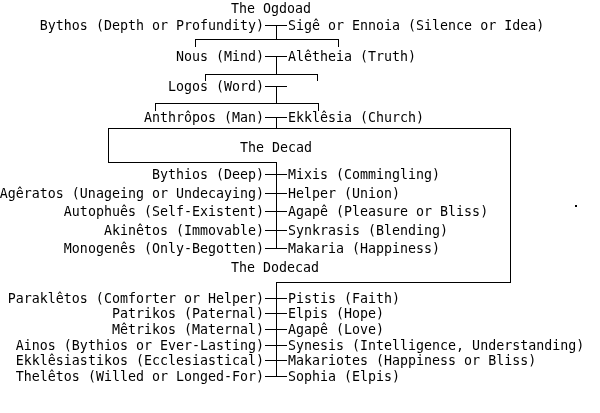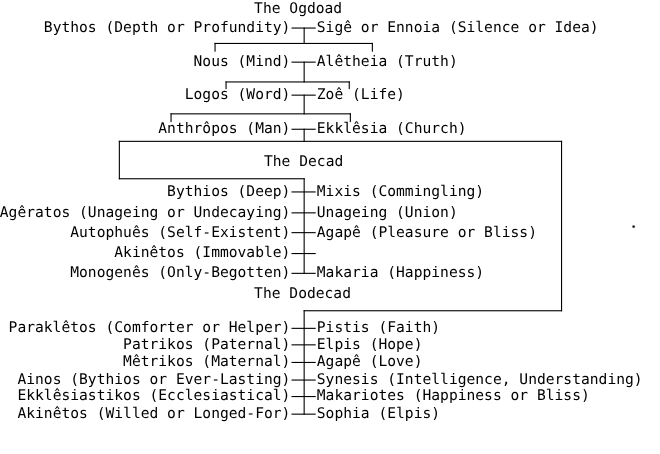--- a/index.html
+++ b/index.html
@@ -24,45 +24,45 @@
 
   <div class="title" style="left:231px;top:2px">The Ogdoad</div>
   <div class="title" style="left:240px;top:141px">The Decad</div>
   <div class="title" style="left:231px;top:261px">The Dodecad</div>
 
   <div class="t L" style="top:19px">Bythos (Depth or Profundity)</div>
   <div class="t R" style="top:19px">Sigê or Ennoia (Silence or Idea)</div>
   <div class="t L" style="top:50px">Nous (Mind)</div>
   <div class="t R" style="top:50px">Alêtheia (Truth)</div>
   <div class="t L" style="top:80px">Logos (Word)</div>
-  <div class="t R" style="top:80px">Zoê (Life)</div>
   <div class="t L" style="top:111px">Anthrôpos (Man)</div>
   <div class="t R" style="top:111px">Ekklêsia (Church)</div>
 
   <div class="t L" style="top:168px">Bythios (Deep)</div>
   <div class="t R" style="top:168px">Mixis (Commingling)</div>
   <div class="t L" style="top:187px">Agêratos (Unageing or Undecaying)</div>
-  <div class="t R" style="top:187px">Unageing (Union)</div>
+  <div class="t R" style="top:187px">Helper (Union)</div>
   <div class="t L" style="top:205px">Autophuês (Self-Existent)</div>
   <div class="t R" style="top:205px">Agapê (Pleasure or Bliss)</div>
   <div class="t L" style="top:224px">Akinêtos (Immovable)</div>
+  <div class="t R" style="top:224px">Synkrasis (Blending)</div>
   <div class="t L" style="top:242px">Monogenês (Only-Begotten)</div>
   <div class="t R" style="top:242px">Makaria (Happiness)</div>
 
   <div class="t L" style="top:292px">Paraklêtos (Comforter or Helper)</div>
   <div class="t R" style="top:292px">Pistis (Faith)</div>
   <div class="t L" style="top:307px">Patrikos (Paternal)</div>
   <div class="t R" style="top:307px">Elpis (Hope)</div>
   <div class="t L" style="top:323px">Mêtrikos (Maternal)</div>
   <div class="t R" style="top:323px">Agapê (Love)</div>
   <div class="t L" style="top:339px">Ainos (Bythios or Ever-Lasting)</div>
   <div class="t R" style="top:339px">Synesis (Intelligence, Understanding)</div>
   <div class="t L" style="top:354px">Ekklêsiastikos (Ecclesiastical)</div>
   <div class="t R" style="top:354px">Makariotes (Happiness or Bliss)</div>
-  <div class="t L" style="top:370px">Akinêtos (Willed or Longed-For)</div>
+  <div class="t L" style="top:370px">Thelêtos (Willed or Longed-For)</div>
   <div class="t R" style="top:370px">Sophia (Elpis)</div>
 
   <div class="h" style="left:265px;top:25px;width:22px"></div>
   <div class="h" style="left:265px;top:56px;width:22px"></div>
   <div class="h" style="left:265px;top:86px;width:22px"></div>
   <div class="h" style="left:265px;top:117px;width:22px"></div>
   <div class="h" style="left:265px;top:174px;width:22px"></div>
   <div class="h" style="left:265px;top:193px;width:22px"></div>
   <div class="h" style="left:265px;top:211px;width:22px"></div>
   <div class="h" style="left:265px;top:230px;width:22px"></div>

